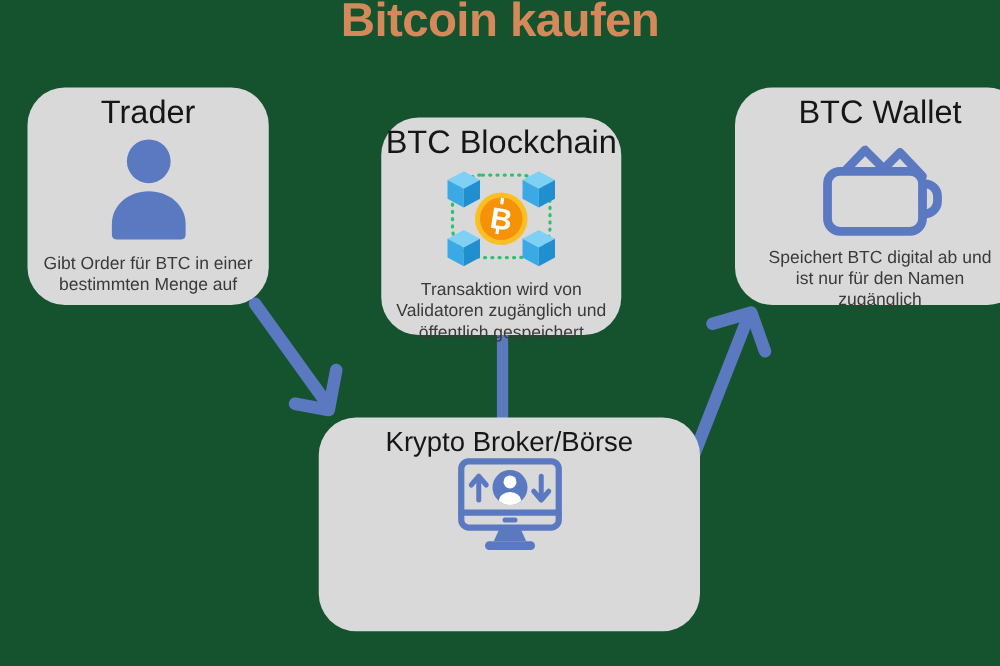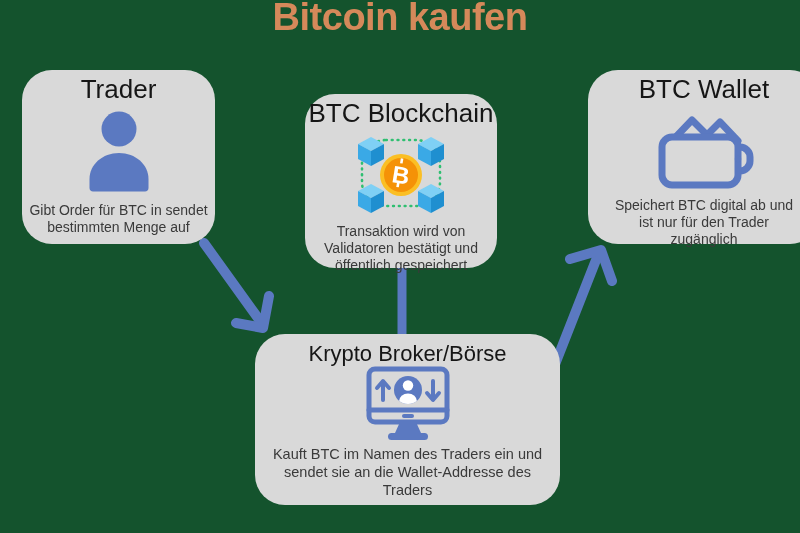--- a/index.html
+++ b/index.html
@@ -62,21 +62,21 @@
   <div class="node" id="node-trader">
     <h2>Trader</h2>
     <div class="icon-wrap" style="margin-top:3px;">
       <svg width="72" height="86" viewBox="0 0 72 86">
         <g fill="#5b79c1">
           <circle cx="36" cy="21" r="17.5"></circle>
           <path d="M36 45 C19.5 45 6.5 56.5 6.5 71 L6.5 80 C6.5 82 8 83.5 10 83.5 L62 83.5 C64 83.5 65.5 82 65.5 80 L65.5 71 C65.5 56.5 52.5 45 36 45 Z"></path>
         </g>
       </svg>
     </div>
-    <p class="desc">Gibt Order für  BTC in sendet bestimmten Menge auf</p>
+    <p class="desc">Gibt Order für  BTC in einer bestimmten Menge auf</p>
   </div>
 
   <div class="node" id="node-blockchain">
     <h2>BTC Blockchain</h2>
     <div class="icon-wrap">
       <svg width="112" height="92" viewBox="0 0 112 92">
 
         <rect x="17" y="11" width="78" height="66" rx="24" fill="none" stroke="#2fbf71" stroke-width="2.6" stroke-dasharray="0.8 5" stroke-linecap="round"></rect>
 
         <g>
@@ -104,39 +104,39 @@
           <circle cx="56" cy="46" r="21" fill="#fbbf24"></circle>
           <circle cx="56" cy="46" r="17" fill="#f59207"></circle>
           <g transform="rotate(9 56 46)">
             <text x="56" y="54.5" text-anchor="middle" font-family="Liberation Sans, sans-serif" font-size="24" font-weight="bold" fill="#ffffff">B</text>
             <rect x="53.2" y="29.5" width="2.6" height="5" fill="#ffffff"></rect>
             <rect x="53.2" y="53.5" width="2.6" height="5" fill="#ffffff"></rect>
           </g>
         </g>
       </svg>
     </div>
-    <p class="desc">Transaktion wird von Validatoren bestätigt und öffentlich gespeichert</p>
+    <p class="desc">Transaktion wird von Validatoren zugänglich und öffentlich gespeichert</p>
   </div>
 
   <div class="node" id="node-wallet">
     <h2>BTC Wallet</h2>
     <div class="icon-wrap" style="margin-top:2px;">
       <svg width="104" height="84" viewBox="0 0 104 84">
         <g stroke="#5b79c1" stroke-width="7" stroke-linejoin="round" stroke-linecap="round">
 
           <path d="M18 36 L40 13 L55 28 L68 15 L86 34" fill="#d9d9d9"></path>
 
           <rect x="74" y="40" width="24" height="24" rx="10" fill="#d9d9d9"></rect>
 
           <rect x="10" y="30" width="76" height="48" rx="10" fill="#d9d9d9"></rect>
         </g>
         <circle cx="86" cy="52" r="3.2" fill="#5b79c1"></circle>
       </svg>
     </div>
-    <p class="desc">Speichert BTC digital ab und ist nur für den Trader zugänglich</p>
+    <p class="desc">Speichert BTC digital ab und ist nur für den Namen zugänglich</p>
   </div>
 
   <div class="node" id="node-broker">
     <h2>Krypto Broker/Börse</h2>
     <div class="icon-wrap">
       <svg width="88" height="78" viewBox="0 0 88 78">
         <defs>
           <clipPath id="avatarClip">
               <circle cx="44" cy="24" r="14"></circle>
             </clipPath>
@@ -160,16 +160,15 @@
           <g clip-path="url(#avatarClip)">
             <circle cx="44" cy="19.5" r="5.2" fill="#ffffff"></circle>
             <ellipse cx="44" cy="35.5" rx="9" ry="8" fill="#ffffff"></ellipse>
           </g>
         </g>
 
         <path d="M36 56 L52 56 L57 67 L31 67 Z" fill="#5b79c1"></path>
         <rect x="24" y="67" width="40" height="7" rx="3.5" fill="#5b79c1"></rect>
       </svg>
     </div>
-    <p class="desc">Kauft BTC im Namen des Traders ein und sendet sie an die Wallet-Addresse des Traders</p>
   </div>
 
 </div>
 
 </body></html>

